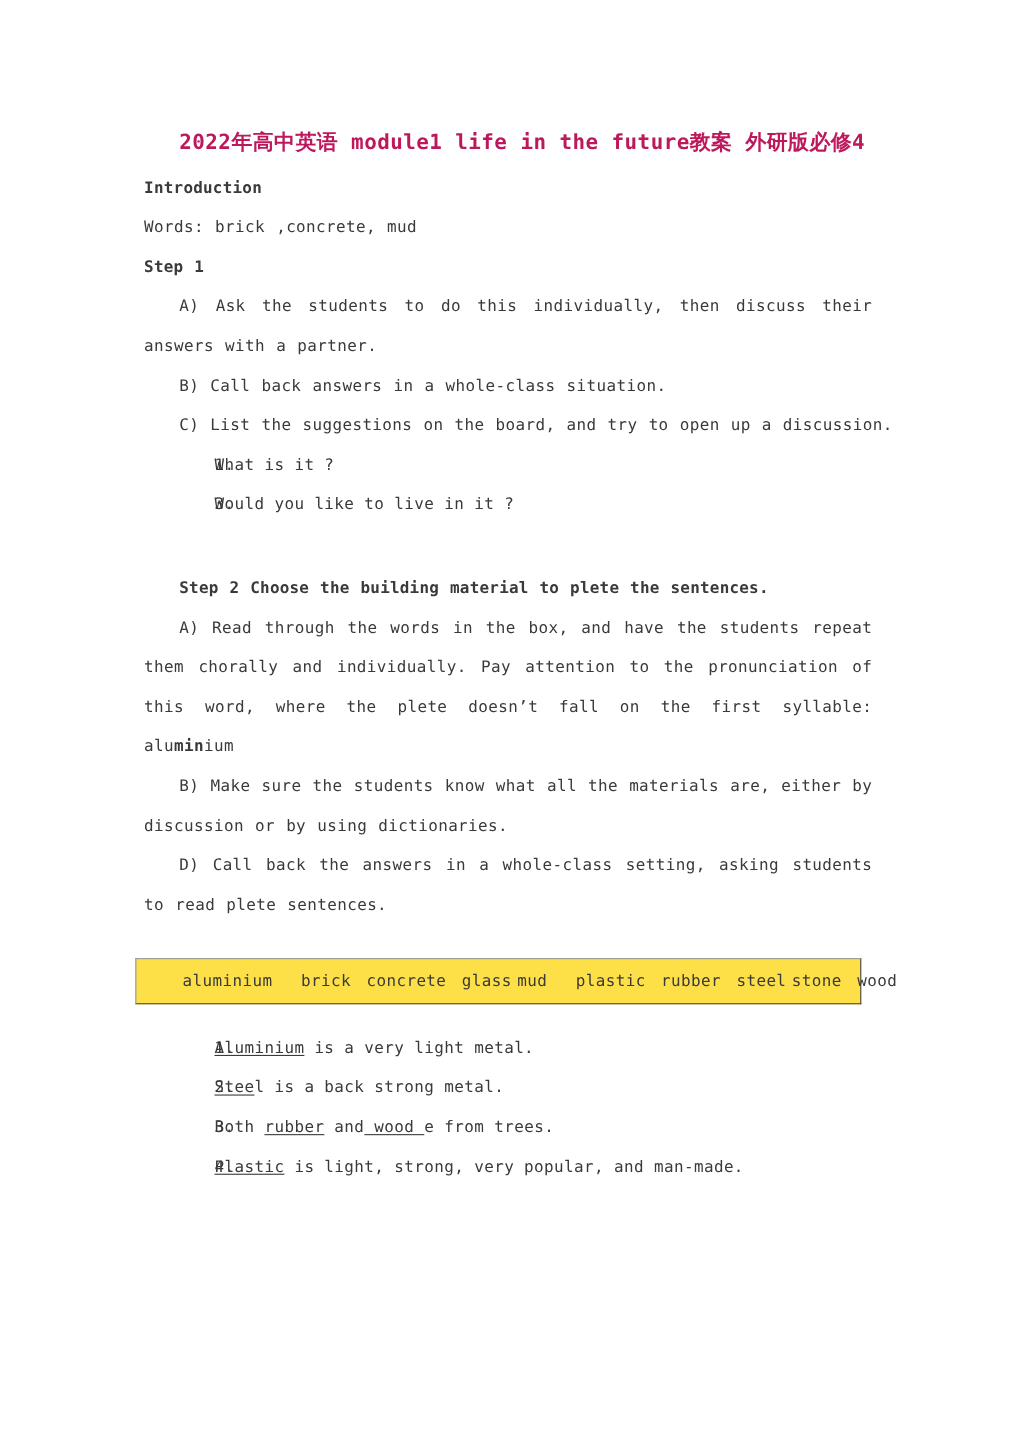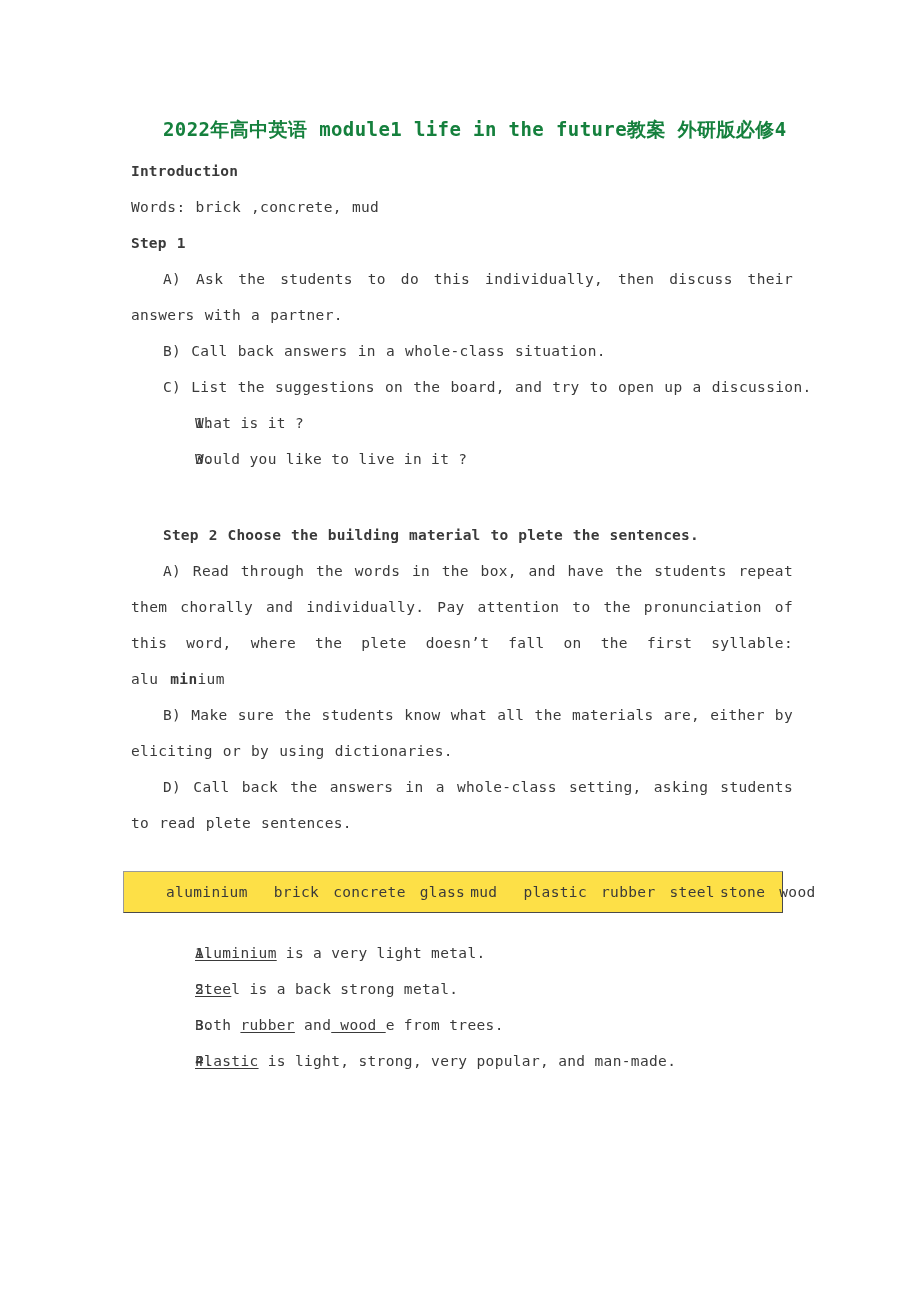--- a/index.html
+++ b/index.html
@@ -27,21 +27,21 @@
 
   .doc-body {
     position: absolute;
     left: 131px;
     top: 112px;
     width: 662px;
   }
 
   
   .doc-title {
-    color: #15803d;
+    color: #be185d;
     font-weight: bold;
     font-size: 19px;
     line-height: 34px;
     letter-spacing: 0.4px;
     margin: 0 0 7px 32px;
     white-space: nowrap;
   }
 
   
   .para {
@@ -61,21 +61,21 @@
   .para.indent {
     text-indent: 32px;
   }
   .para.nowrap {
     white-space: nowrap;
   }
   .gap-md  { height: 22px; }
   .gap-lg  { height: 40px; }
   .gap-xl  { height: 30px; }
 
-  .b { font-weight: bold; padding-left: 12px; }
+  .b { font-weight: bold; }
   .u { text-decoration: underline; text-underline-offset: 2px; }
 
   
   .wordbox {
     box-sizing: border-box;
     margin-left: -8px;
     width: 660px;
     height: 42px;
     border: 1px solid #9a9a9a;
     border-right-color: #4a4a4a;
@@ -134,21 +134,21 @@
     <p class="ans">
       <span class="num">3.</span><span>Would you like to live in it ?</span>
     </p>
 
     <div class="gap-lg"></div>
 
     <p class="para heading indent nowrap">Step 2 Choose the building material to plete the sentences.</p>
 
     <p class="para indent"><span>A)  Read through the words in the box, and have the students repeat them chorally and individually. Pay attention to the pronunciation of this word, where the plete doesn’t fall on the first syllable: alu</span><span class="b">min</span><span>ium</span></p>
 
-    <p class="para indent">B)  Make sure the students know what all the materials are, either by eliciting or by using dictionaries.</p>
+    <p class="para indent">B)  Make sure the students know what all the materials are, either by discussion or by using dictionaries.</p>
 
 
     <p class="para indent">D)  Call back the answers in a whole-class setting, asking students to read plete sentences.</p>
 
     <div class="gap-xl"></div>
 
     <div class="wordbox">
       <div class="wordbox-inner"><span class="wb-w">aluminium</span><span class="sp-wide"></span><span class="wb-w">brick</span><span class="sp-med"></span><span class="wb-w">concrete</span><span class="sp-med"></span><span class="wb-w">glass</span><span class="sp-thin"></span><span class="wb-w">mud</span><span class="sp-wide"></span><span class="wb-w">plastic</span><span class="sp-med"></span><span class="wb-w">rubber</span><span class="sp-med"></span><span class="wb-w">steel</span><span class="sp-thin"></span><span class="wb-w">stone</span><span class="sp-med"></span><span class="wb-w">wood</span></div>
     </div>
 

